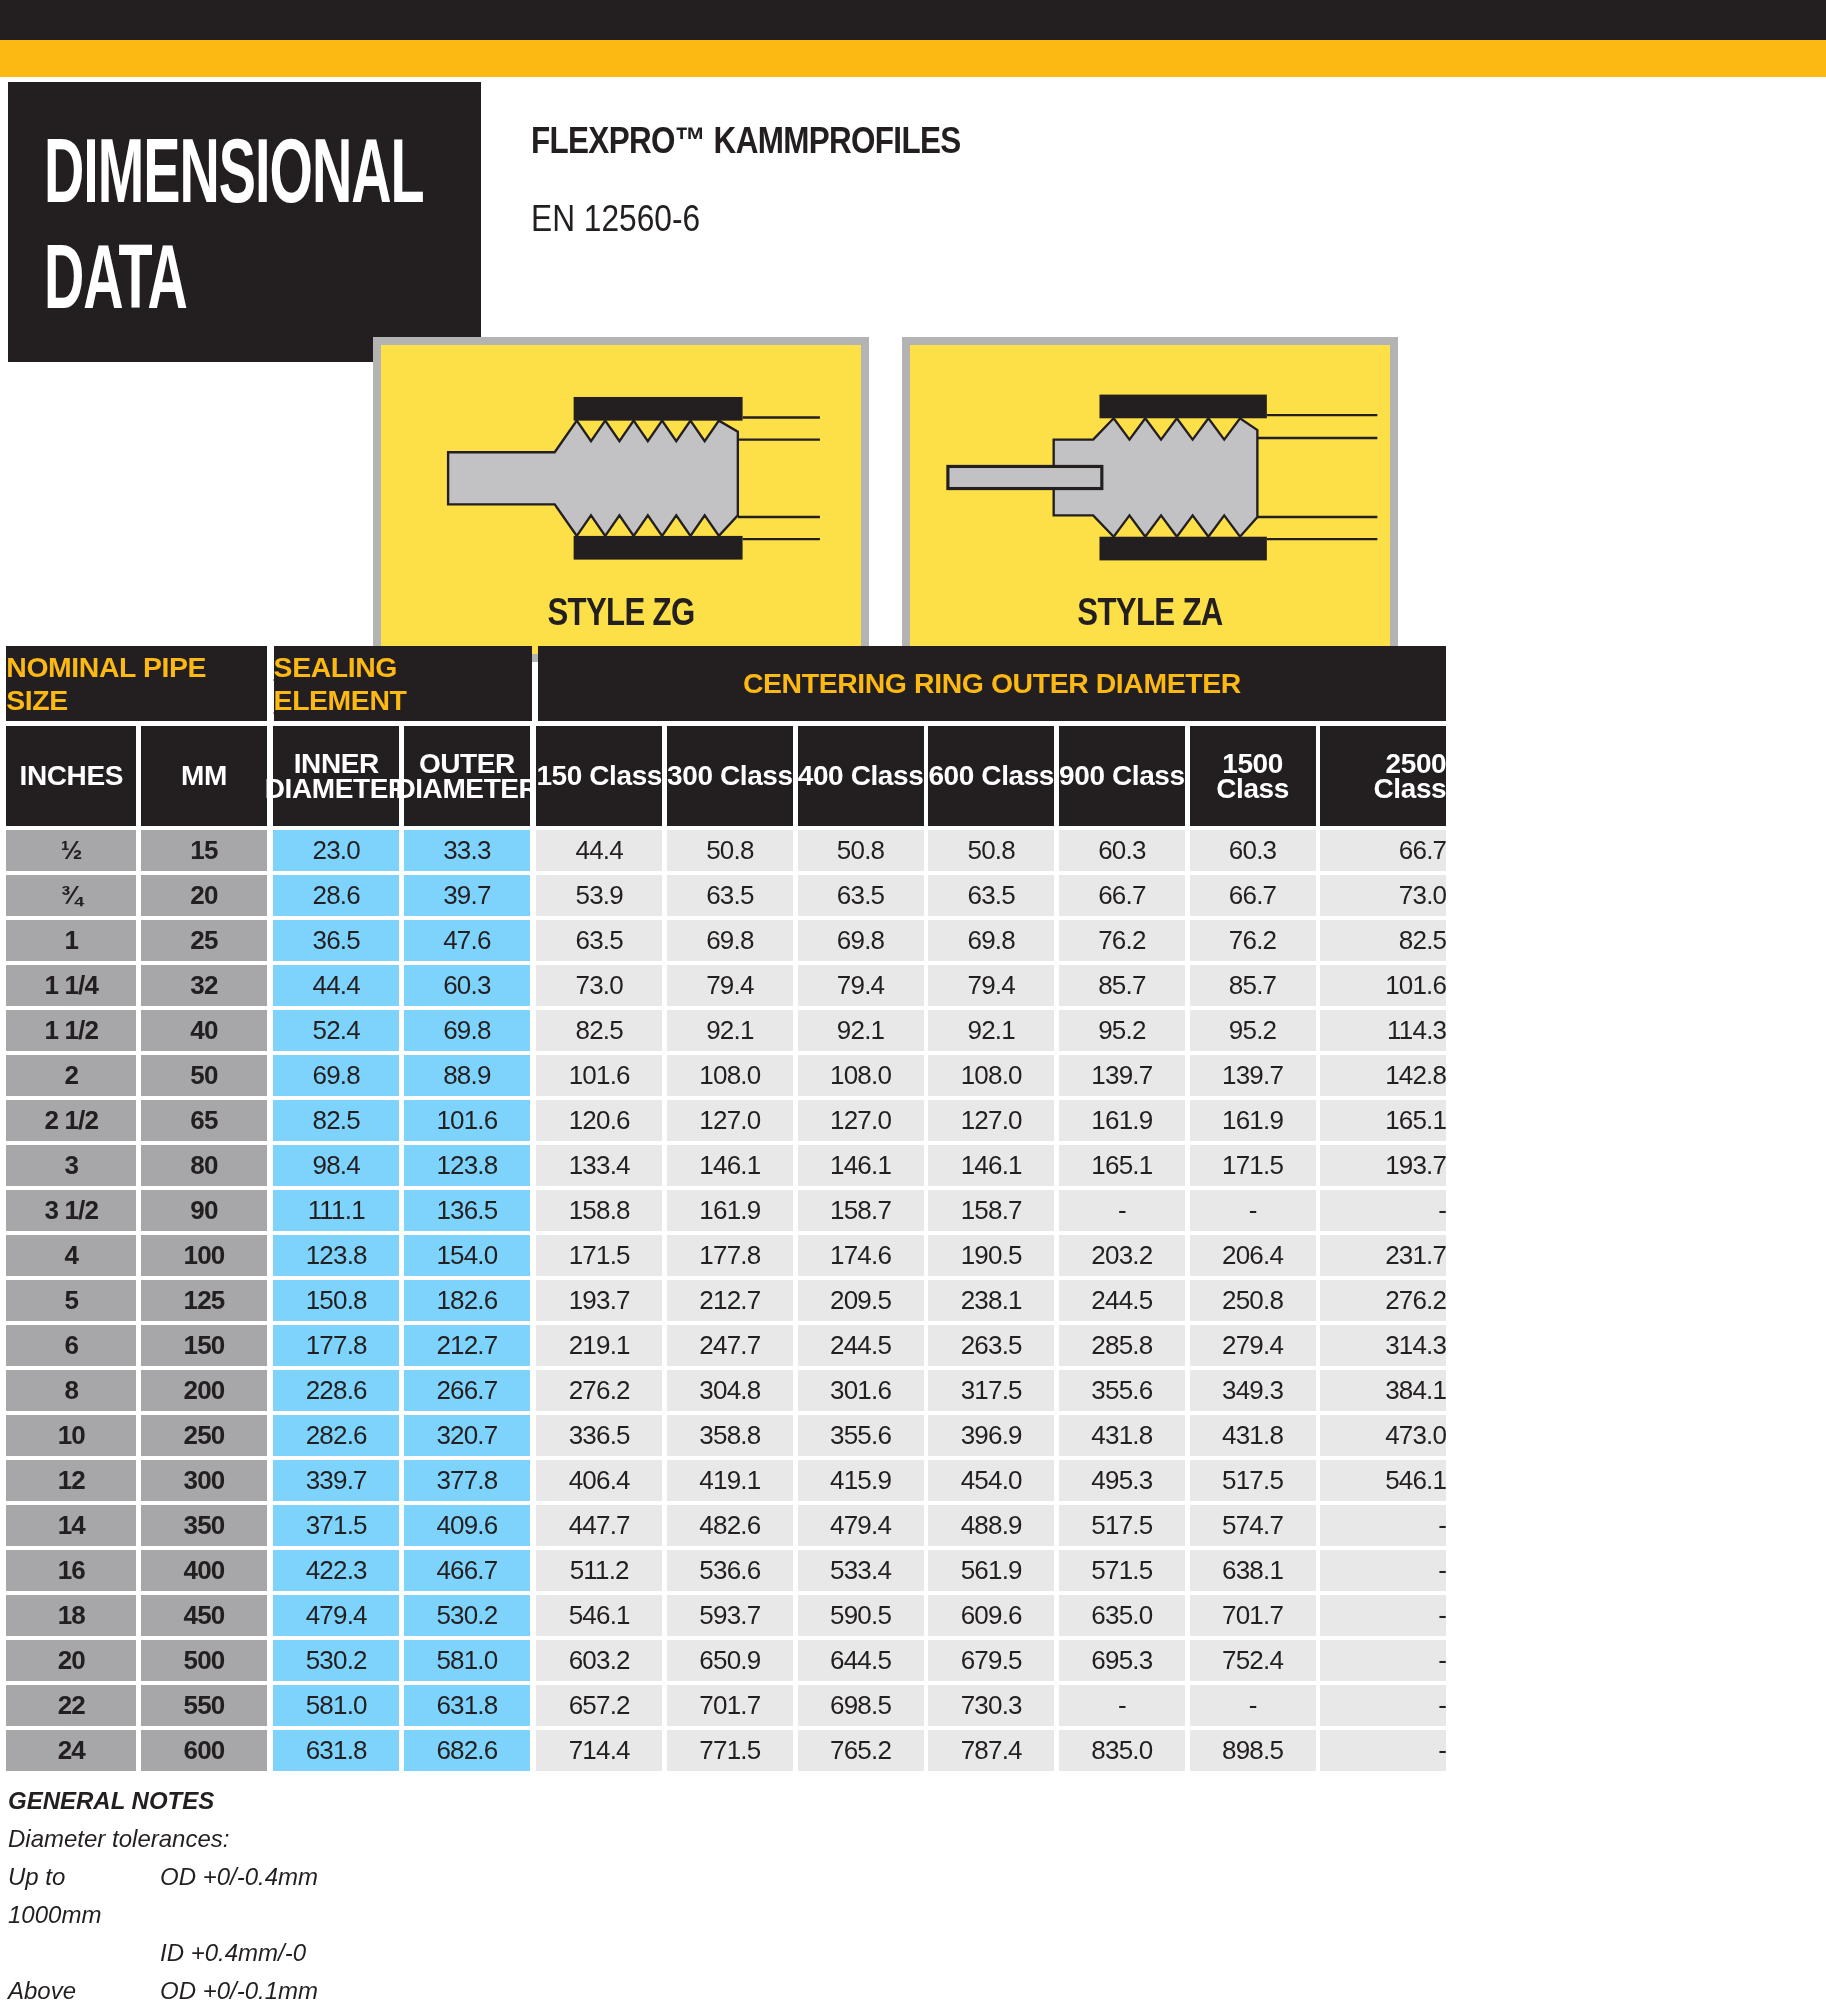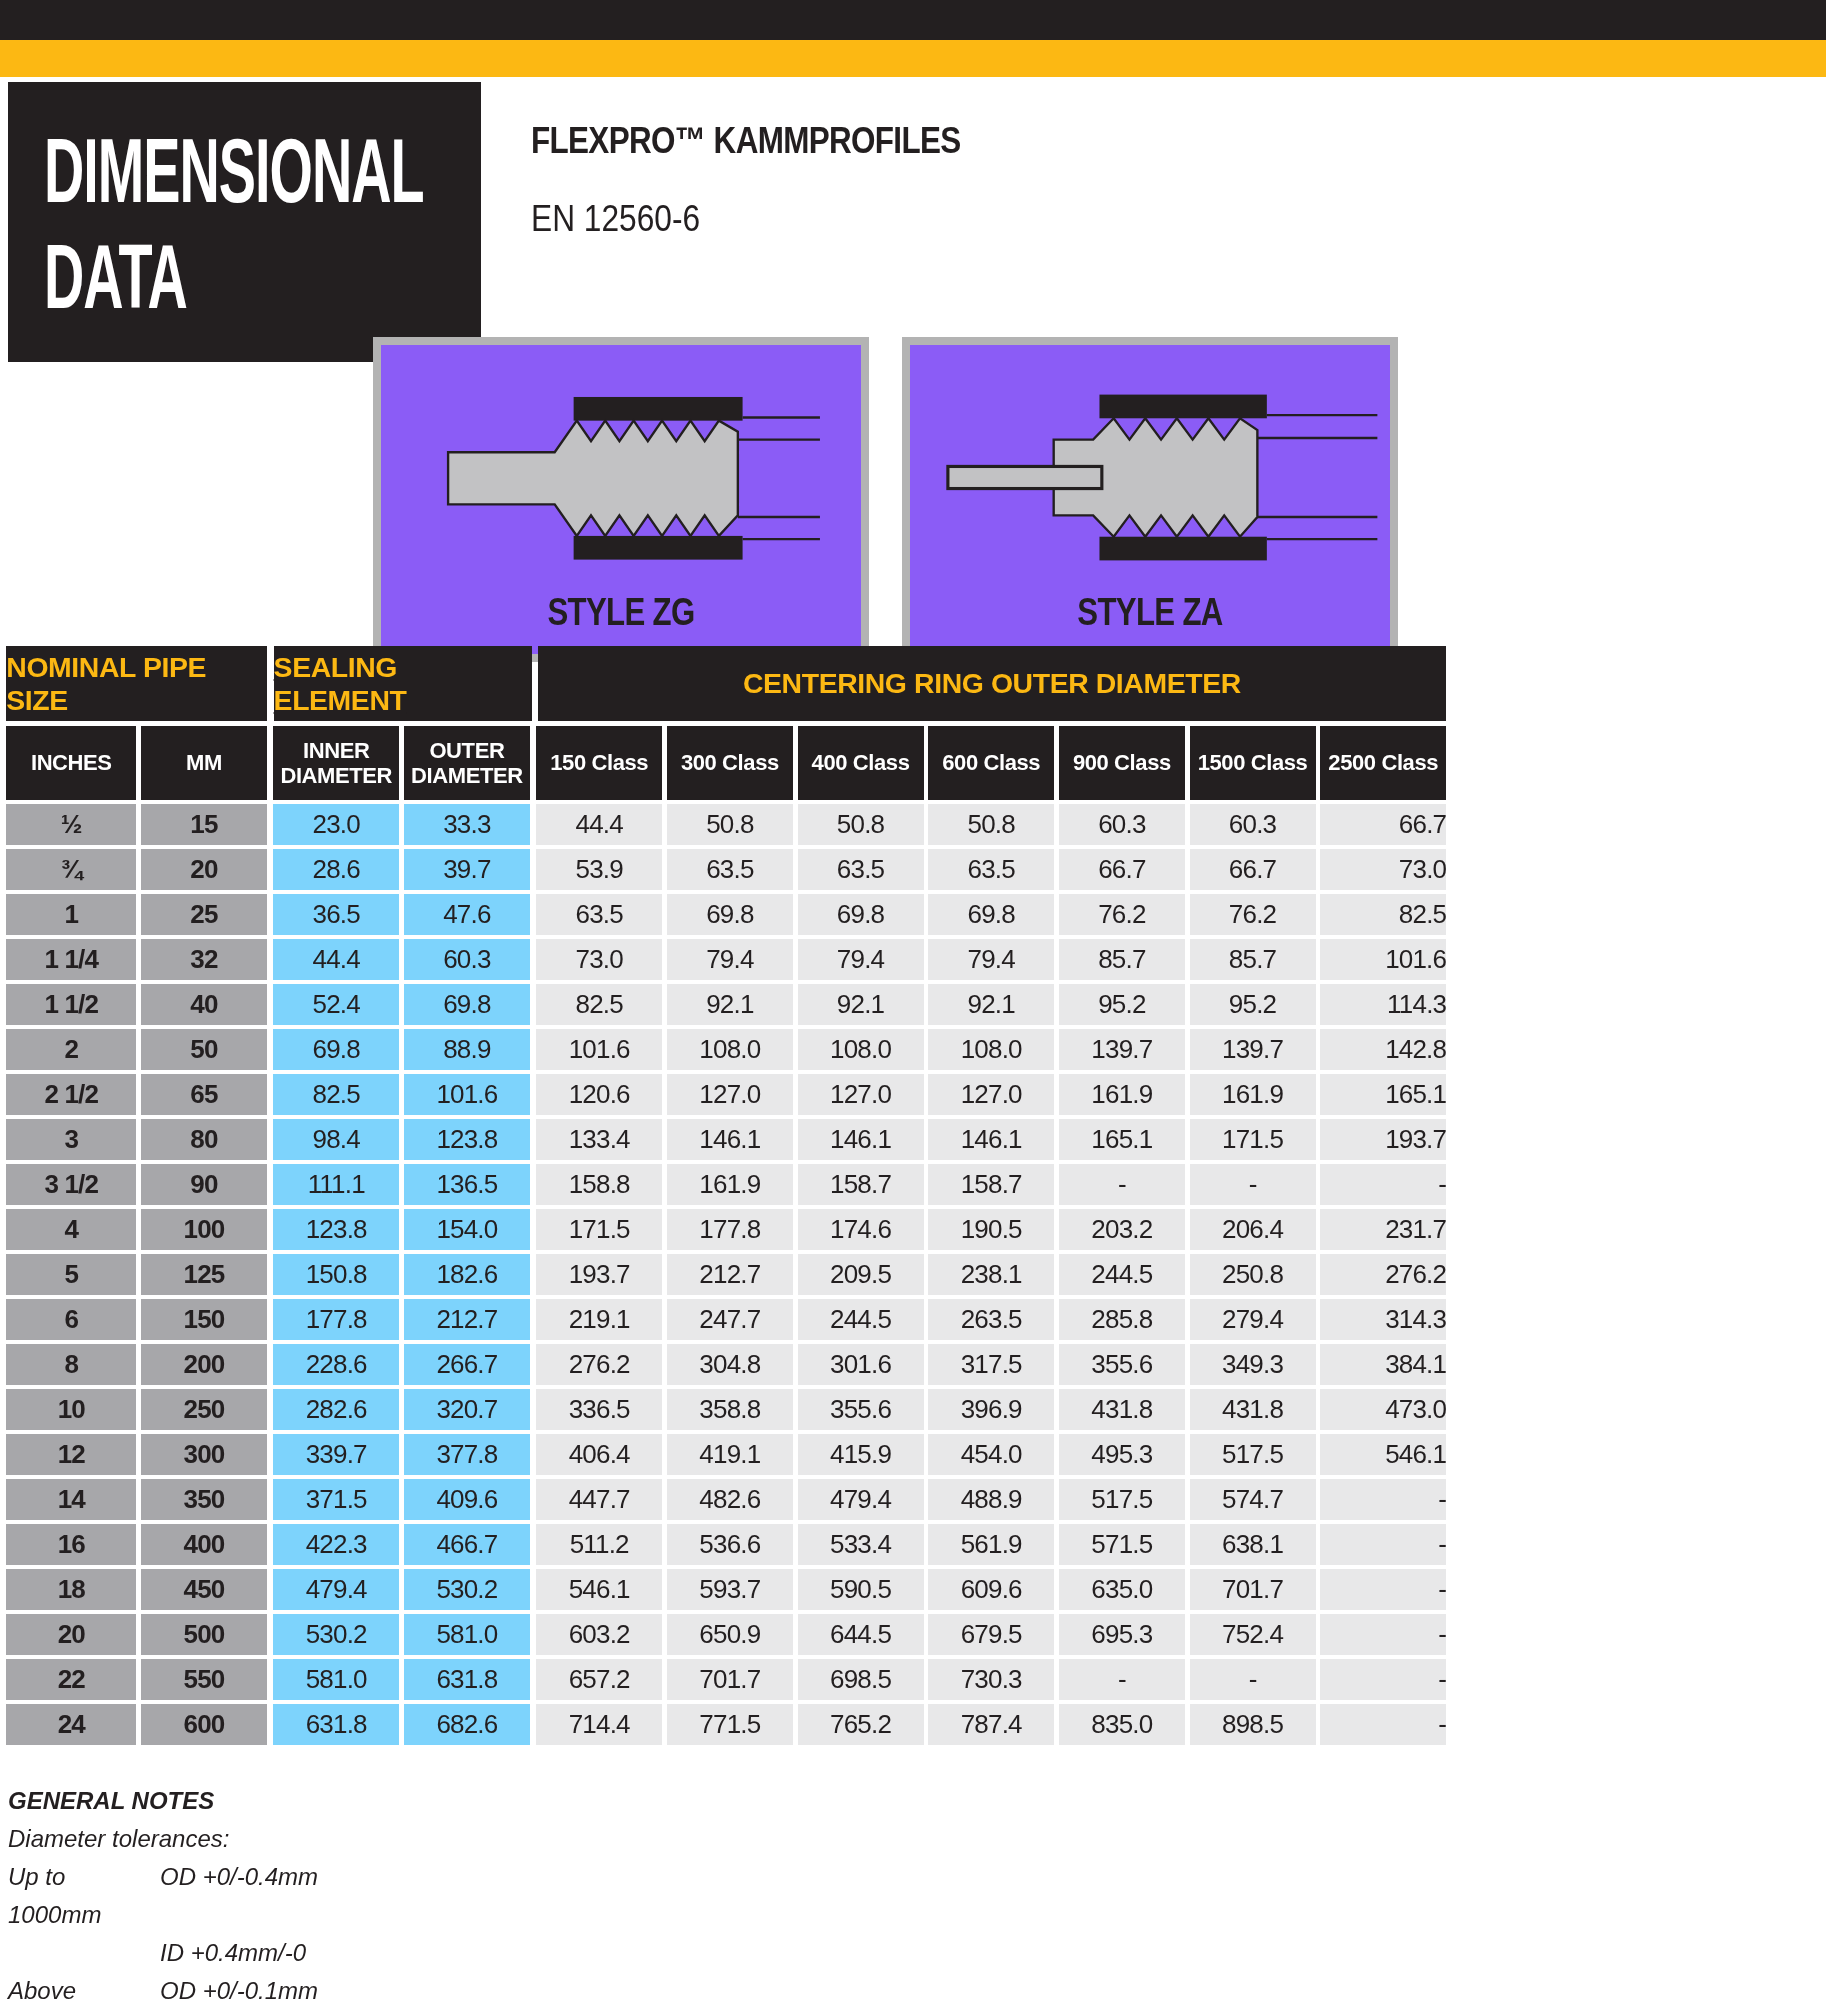--- a/index.html
+++ b/index.html
@@ -17,38 +17,38 @@
               letter-spacing:-1.6px;transform:scaleX(.62);transform-origin:left top;white-space:nowrap;}
   .title-line.l1{top:38px;}
   .title-line.l2{top:144px;}
 
   .product-title{position:absolute;left:531px;top:120px;font-size:37px;font-weight:bold;
                  letter-spacing:-0.8px;transform:scaleX(.85);transform-origin:left top;white-space:nowrap;}
   .product-standard{position:absolute;left:531px;top:198px;font-size:36px;font-weight:normal;
                     transform:scaleX(.88);transform-origin:left top;white-space:nowrap;}
 
   
-  .diag{position:absolute;top:337px;width:480px;height:309px;border:8px solid #B3B3B3;background:#8b5cf6;}
+  .diag{position:absolute;top:337px;width:480px;height:309px;border:8px solid #B3B3B3;background:#fde047;}
   .diag.zg{left:373px;}
   .diag.za{left:902px;}
   .diag svg{position:absolute;left:0;top:6.3px;}
   .diag-label{position:absolute;left:0;right:0;bottom:20.5px;text-align:center;font-size:38px;
               font-weight:bold;letter-spacing:-0.8px;transform:scaleX(.82);}
 
   
   .dtable{position:absolute;left:6.3px;top:646px;width:1440px;}
   .ghead{display:flex;margin-bottom:4.7px;text-decoration:underline;}
   .gcell{height:75px;background:#231F20;color:#FCB813;font-weight:bold;font-size:28.4px;
          letter-spacing:-0.4px;display:flex;align-items:center;justify-content:center;}
   .g1{width:261px;margin-right:6.3px;}
   .g2{width:258px;margin-right:6.3px;}
   .g3{width:908px;}
 
   .subhead{display:flex;margin-bottom:4px;}
-  .hcell{height:74px;background:#231F20;color:#ffffff;font-weight:bold;font-size:22px;
+  .hcell{height:100px;background:#231F20;color:#ffffff;font-weight:bold;font-size:28px;
          letter-spacing:-0.4px;display:flex;align-items:center;justify-content:center;
          text-align:center;white-space:pre-line;line-height:25px;}
 
   .trow{display:flex;margin-bottom:4px;}
   .cell{height:41px;line-height:41px;text-align:center;font-size:26px;letter-spacing:-0.8px;}
   .c-in{width:130px;margin-right:4.7px;}
   .c-mm{width:126px;margin-right:6.3px;}
   .c-id{width:126px;margin-right:4.7px;}
   .c-od{width:126px;margin-right:6.3px;}
   .c-cl{width:126px;margin-right:4.7px;}

